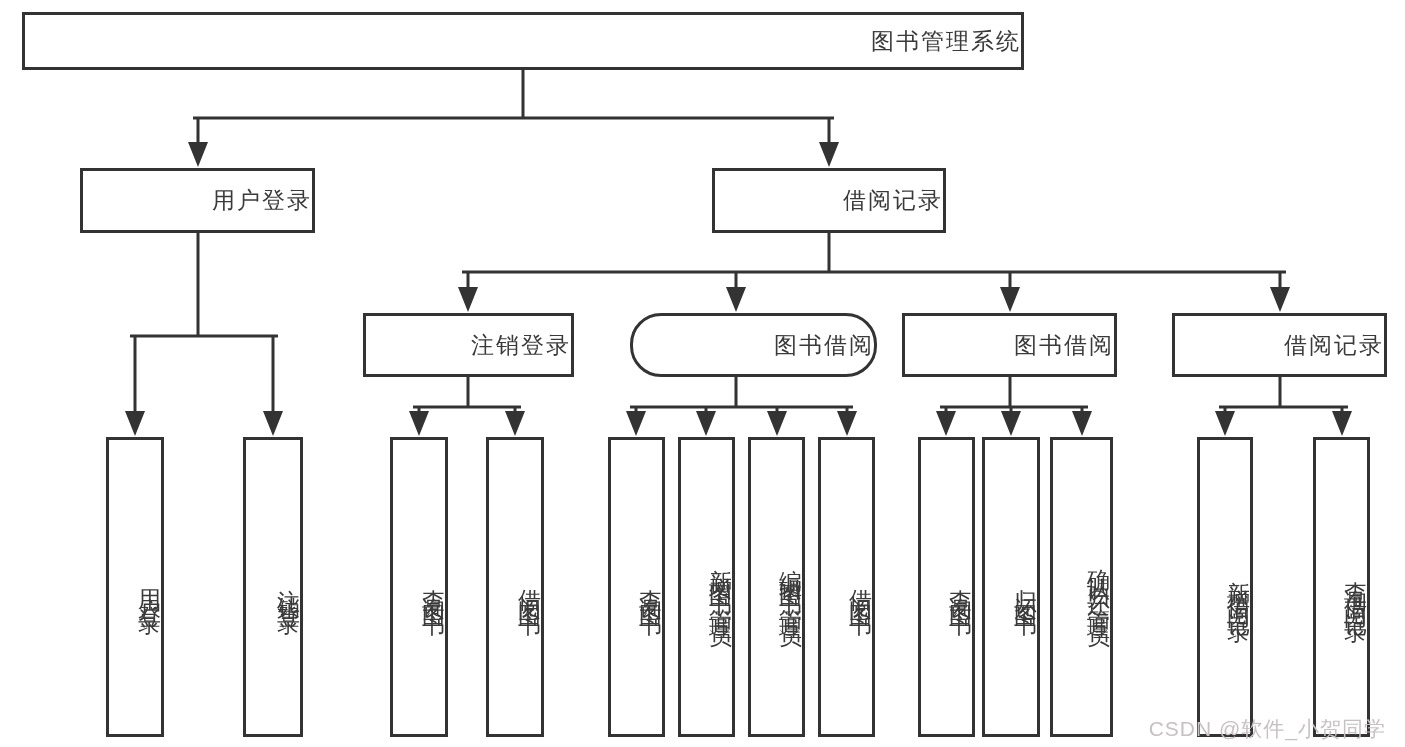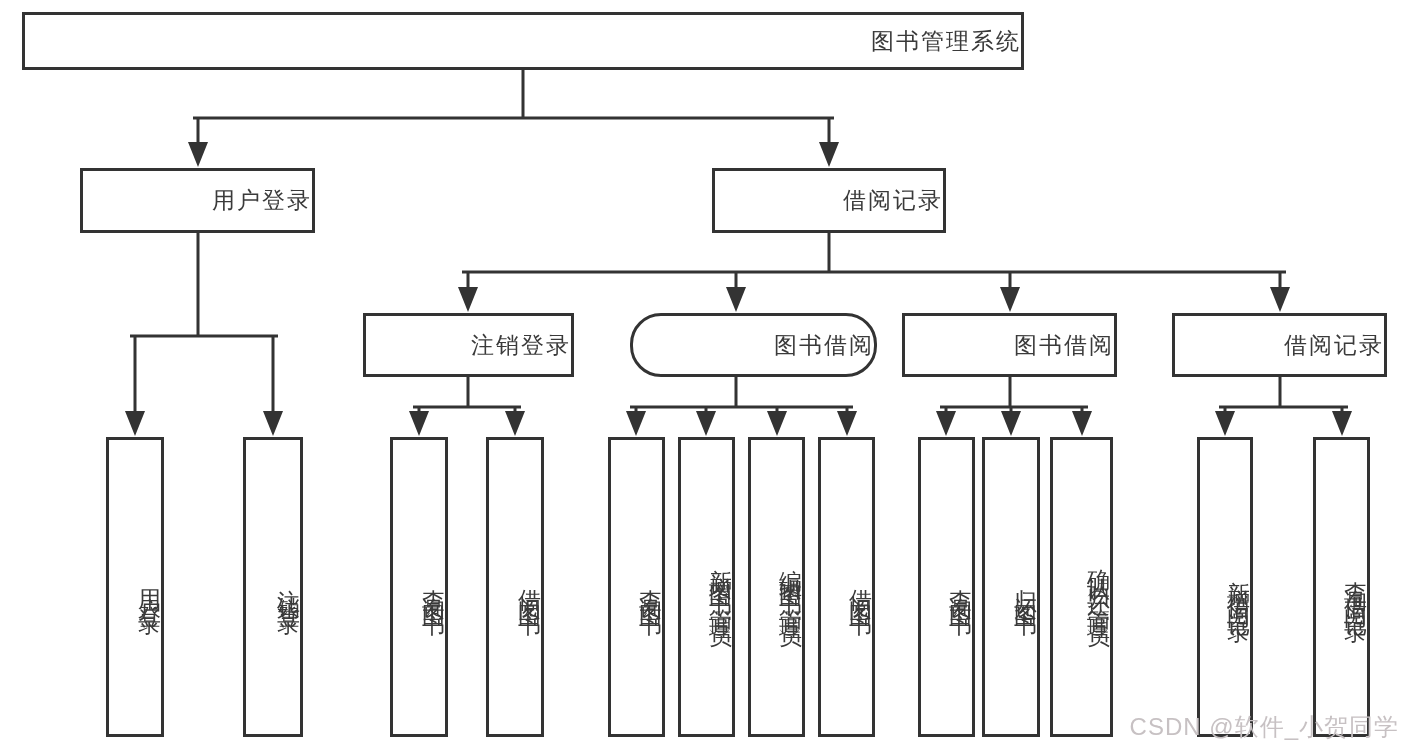--- a/index.html
+++ b/index.html
@@ -25,22 +25,22 @@
   }
   .hnode span { letter-spacing:2px; white-space:nowrap; }
   .vnode span {
     writing-mode:vertical-rl;
     text-orientation:mixed;
     letter-spacing:8px;
     white-space:nowrap;
   }
   .watermark {
     position:absolute;
-    right:6px; bottom:4px;
-    font-size:24px;
+    right:19px; bottom:4px;
+    font-size:21px;
     letter-spacing:1px;
     color:#c7c1c3;
     z-index:5;
     white-space:nowrap;
     text-align:right;
   }
 </style>
 </head>
 <body>
 

